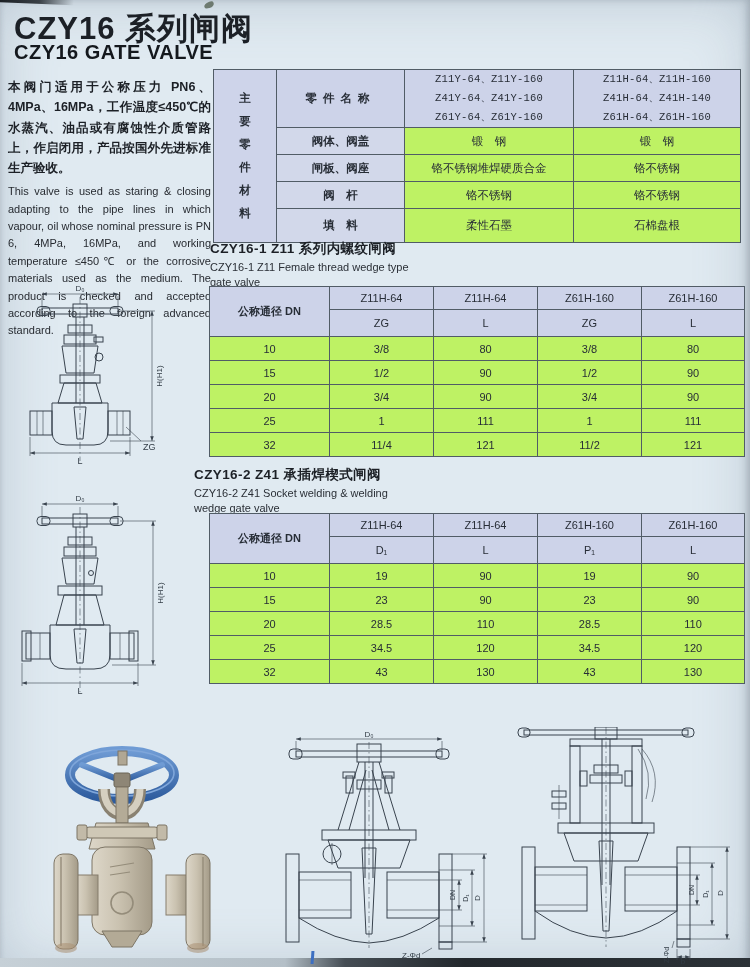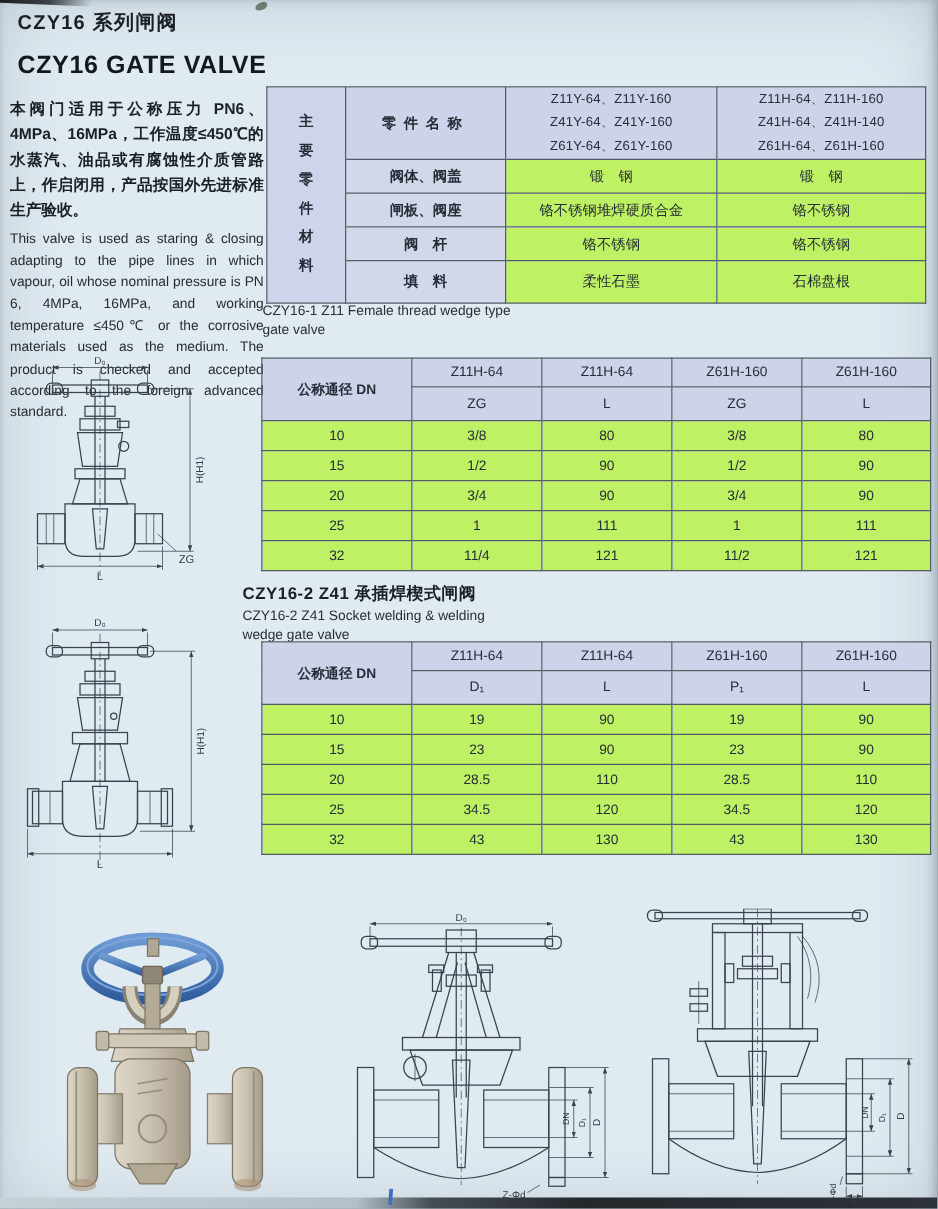--- a/index.html
+++ b/index.html
@@ -4,37 +4,37 @@
 <style>
   html,body{margin:0;padding:0;background:#9aa3ab;}
   .page{
     position:relative;width:750px;height:967px;margin:0 auto;
     background:#e0eaf1;
     font-family:"Liberation Sans", sans-serif;
     color:#1c2026;overflow:hidden;
     box-shadow:inset 0 0 55px rgba(110,130,150,.30), inset -4px 0 8px rgba(40,50,60,.18), inset 0 -3px 6px rgba(40,50,60,.15);
   }
   .abs{position:absolute;}
-  .title-zh{font-size:16px;font-weight:700;letter-spacing:1px;}
+  .title-zh{font-size:31px;font-weight:700;letter-spacing:1px;}
   .title-en{font-size:20px;font-weight:600;letter-spacing:.5px;color:#14181d;}
   .intro{width:203px;}
   .intro-zh{font-size:12.5px;font-weight:700;line-height:1.62;text-align:justify;}
   .intro-en{font-size:11px;font-weight:400;line-height:1.58;text-align:justify;color:#272b31;margin-top:5px;}
   .sec-zh{font-size:13.5px;font-weight:700;letter-spacing:.4px;}
   .sec-en{font-size:11px;color:#2a2f36;line-height:1.32;margin-top:2px;}
 
   table{border-collapse:collapse;table-layout:fixed;}
   td{border:1px solid #515c66;text-align:center;vertical-align:middle;padding:0;
      font-size:11px;color:#272d36;overflow:hidden;}
   .hdr{background:#cdd3e9;}
   .cellbg{background:#bef264;}
   .pcol{background:#d2d8ea;font-weight:600;}
   .vlabel{background:#ced4ea;font-size:13px;font-weight:700;line-height:2.0;white-space:pre-line;}
   .pn-hdr{letter-spacing:6px;font-weight:600;font-size:12px;}
-  .mline{font-size:10.5px;line-height:1.8;letter-spacing:.2px;}
+  .mline{font-size:10.5px;line-height:1.8;letter-spacing:.2px;font-family:Liberation Mono, monospace;}
   .mat-table td{font-size:11.5px;}
   .dim-table td{font-size:11px;}
   .dn-cell{font-size:11.5px;font-weight:600;}
 
   svg text{font-family:"Liberation Sans", sans-serif;fill:#323c46;}
   .ln line,.ln path,.ln rect,.ln polygon,.ln circle,.ln polyline{stroke:#39434e;fill:none;stroke-width:1;}
   .thin{stroke-width:.6 !important;}
   .cl{stroke-width:.55 !important;stroke-dasharray:7 3 1.5 3;}
   .t8{font-size:8px;} .t7{font-size:7px;} .t9{font-size:9px;}
 
@@ -109,20 +109,21 @@
     </tr>
     <tr style="height:34px">
       <td class="pcol">填　料</td>
       <td class="cellbg">柔性石墨</td>
       <td class="cellbg">石棉盘根</td>
     </tr>
   </tbody>
     </table>
 
   <div class="abs" style="left:210px;top:240px;">
+    <div class="sec-zh">CZY16-1 Z11 系列内螺纹闸阀</div>
     <div class="sec-en">
       <div>CZY16-1 Z11 Female thread wedge type</div>
       <div>gate valve</div>
     </div>
   </div>
 
   <svg class="abs" style="left:12px;top:281px;" width="190" height="185" viewBox="0 0 190 185">
     <defs>
       <pattern id="hA" patternUnits="userSpaceOnUse" width="4" height="4">
           <path d="M0,4 L4,0" stroke="#5a6570" stroke-width="0.6"></path>

